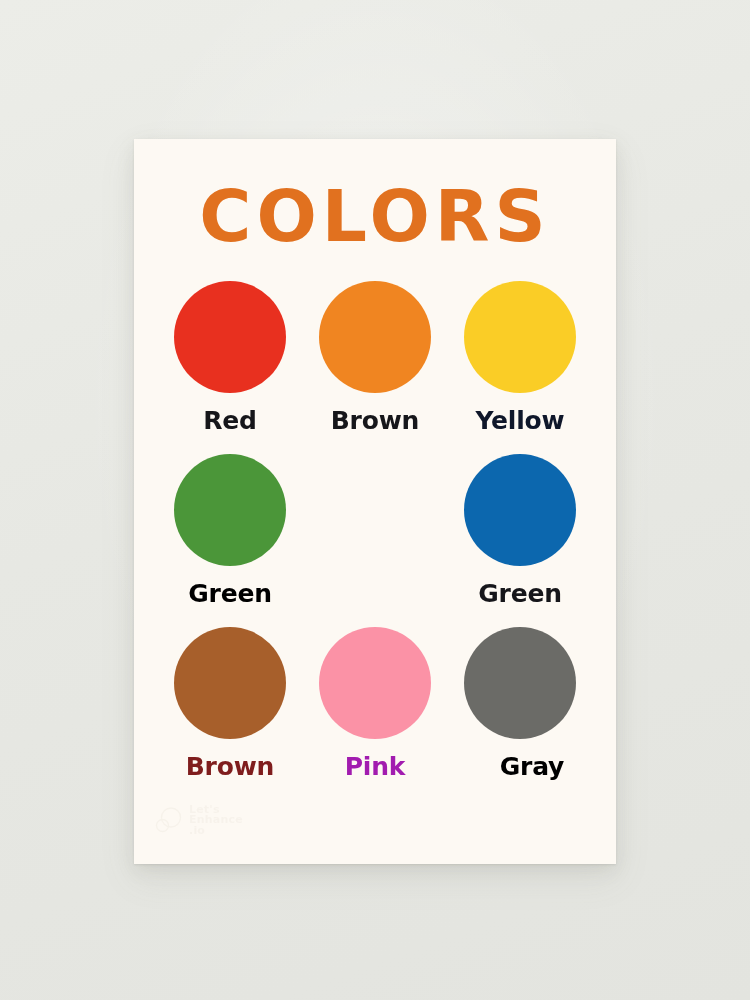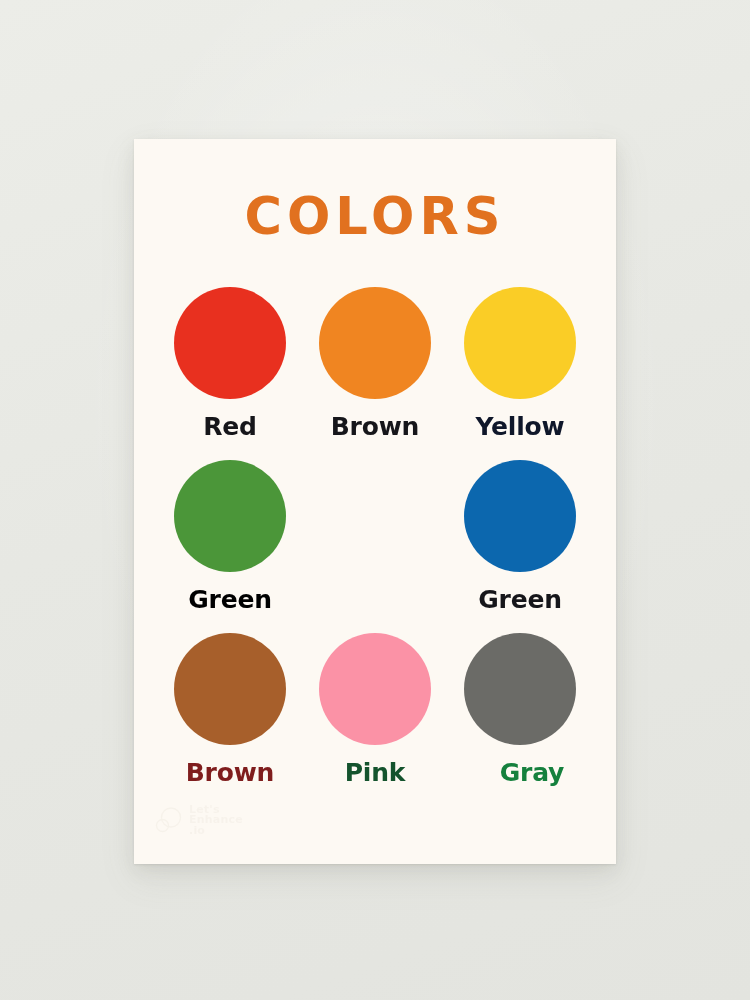--- a/index.html
+++ b/index.html
@@ -54,32 +54,32 @@
 
   
   #poster-title {
     position: absolute;
     left: 0;
     right: 0;
     top: 47px;
     text-align: center;
     font-family: "DejaVu Sans", sans-serif;
     font-weight: bold;
-    font-size: 51px;
+    font-size: 71px;
     line-height: 62px;
     letter-spacing: 5px;
     color: #e1711f;
     white-space: nowrap;
   }
 
   
   #swatch-grid {
     position: absolute;
     left: 28px;
-    top: 148px;
+    top: 142px;
     width: 426px;
   }
 
   .swatch-row {
     display: flex;
     justify-content: space-between;
     align-items: flex-start;
     margin-bottom: 19px;
   }
   .swatch-row:last-child { margin-bottom: 0; }
@@ -174,25 +174,25 @@
           </div>
         </div>
 
         <div class="swatch-row">
           <div class="swatch-cell">
             <div class="swatch-circle" style="background: rgb(167, 95, 43);"></div>
             <div class="swatch-label" style="color: #7f1d1d;">Brown</div>
           </div>
           <div class="swatch-cell">
             <div class="swatch-circle" style="background: rgb(251, 146, 166);"></div>
-            <div class="swatch-label" style="color: #14532d;">Pink</div>
+            <div class="swatch-label" style="color: #a21caf;">Pink</div>
           </div>
           <div class="swatch-cell">
             <div class="swatch-circle" style="background: rgb(107, 107, 103);"></div>
-            <div class="swatch-label" style="color: #15803d; margin-left: 24px;">Gray</div>
+            <div class="swatch-label" style="color: #000000; margin-left: 24px;">Gray</div>
           </div>
         </div>
 
       </div>
 
       <div id="watermark">
         <svg id="watermark-mark" viewBox="0 0 30 30">
           <circle cx="17" cy="12.5" r="9.5" fill="none" stroke="#f2ede4" stroke-width="1.4"></circle>
           <circle cx="8.5" cy="20.5" r="6" fill="none" stroke="#f2ede4" stroke-width="1.4"></circle>
         </svg>

